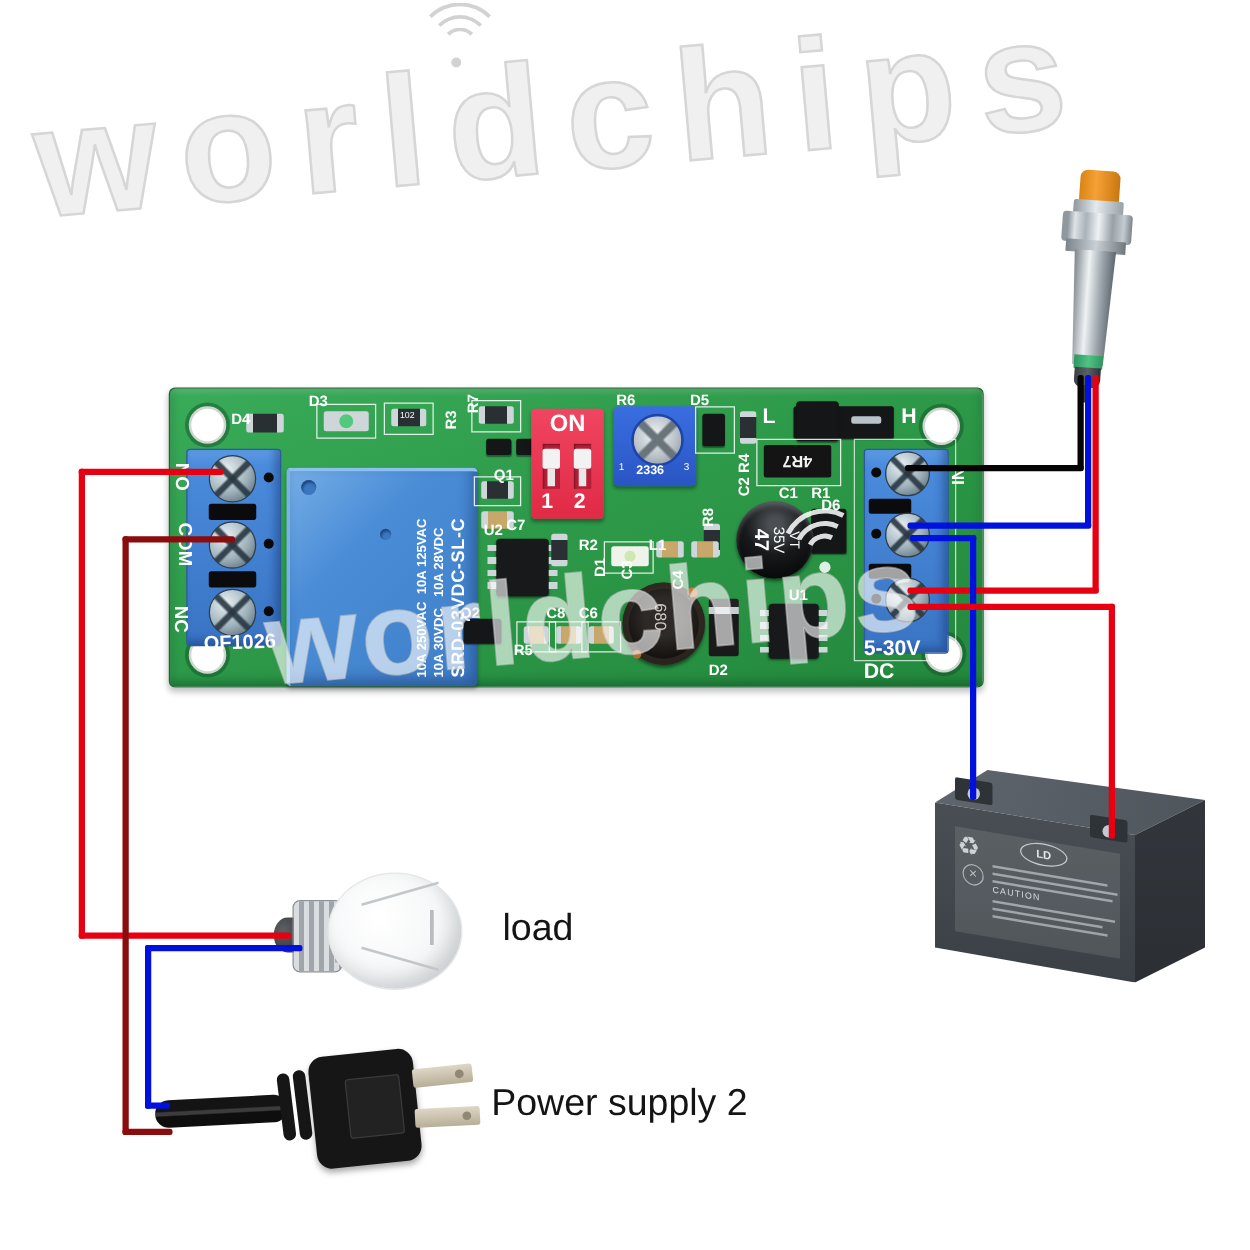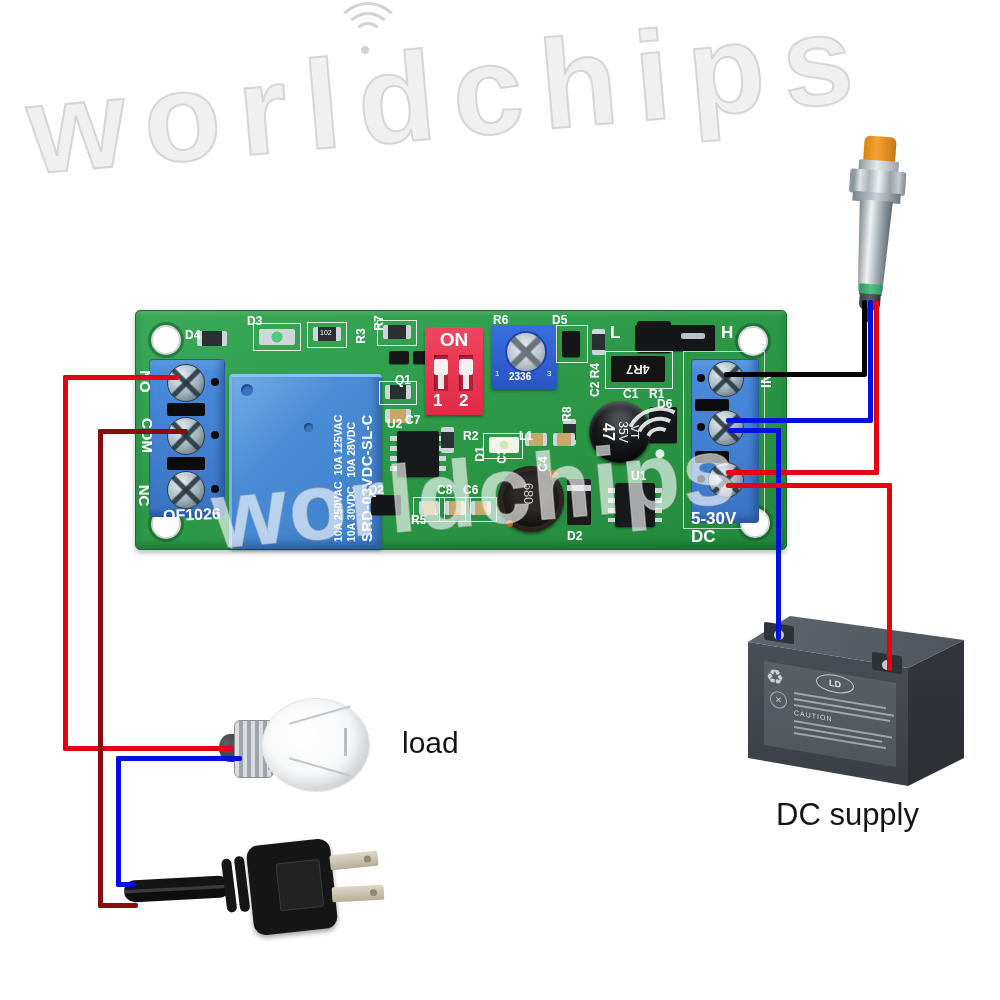--- a/index.html
+++ b/index.html
@@ -288,21 +288,20 @@
     </div>
     <div class="bbar" style="left:30px;top:26px;width:92px;"></div>
     <div class="bbar" style="left:30px;top:32px;width:100px;"></div>
     <div class="bbar" style="left:30px;top:38px;width:96px;"></div>
     <div style="position:absolute;left:30px;top:43px;font-size:7px;letter-spacing:1px;color:rgba(235,240,245,0.85);">CAUTION</div>
     <div class="bbar" style="left:30px;top:54px;width:98px;"></div>
     <div class="bbar" style="left:30px;top:60px;width:88px;"></div>
     <div class="bbar" style="left:30px;top:66px;width:92px;"></div>
   </div>
 </div>
-<div class="lbl" style="left:776px;top:797px;font-size:31px;">DC supply</div>
 
 <div class="dev" style="left:210px;top:690px;width:170px;height:110px;">
   <div style="position:absolute;left:9px;top:44px;width:22px;height:28px;
        background:radial-gradient(circle at 35% 35%,#5c6064,#2e3134);border-radius:50% 20% 20% 50%/50%;"></div>
   <div style="position:absolute;left:24px;top:30px;width:38px;height:56px;border-radius:6px;
        background:repeating-linear-gradient(90deg,#dadde0 0 4px,#9fa5ab 4px 8px);border:1px solid #8a9096;"></div>
   <div style="position:absolute;left:58px;top:36px;width:16px;height:44px;
        background:linear-gradient(180deg,#cdd0d4,#a9adb2);"></div>
   <div style="position:absolute;left:52px;top:8px;width:106px;height:92px;border-radius:50%;
        background:radial-gradient(circle at 38% 38%,#ffffff,#f6f7f8 55%,#e9ebec 80%,#dfe1e3);
@@ -328,20 +327,21 @@
   </div>
   <div style="position:absolute;left:212px;top:18px;width:48px;height:15px;border-radius:2px;transform:rotate(-6deg);
        background:linear-gradient(180deg,#ded7c6,#b7ae97);">
     <div style="position:absolute;left:34px;top:4px;width:7px;height:7px;border-radius:50%;background:#8f8875;"></div>
   </div>
   <div style="position:absolute;left:214px;top:51px;width:52px;height:15px;border-radius:2px;transform:rotate(-3deg);
        background:linear-gradient(180deg,#ded7c6,#b7ae97);">
     <div style="position:absolute;left:38px;top:4px;width:7px;height:7px;border-radius:50%;background:#8f8875;"></div>
   </div>
 </div>
+<div class="lbl" style="left:393px;top:866px;">Power supply 2</div>
 
 <div class="wire" style="left:63px;top:375px;width:116px;height:5px;background:#e60012;"></div>
 <div class="wire" style="left:63px;top:375px;width:5px;height:376px;background:#e60012;"></div>
 <div class="wire" style="left:63px;top:746px;width:170px;height:5px;background:#e60012;"></div>
 
 <div class="wire" style="left:98px;top:429px;width:90px;height:5px;background:#8b0c0c;"></div>
 <div class="wire" style="left:98px;top:429px;width:5px;height:479px;background:#8b0c0c;"></div>
 <div class="wire" style="left:98px;top:903px;width:40px;height:5px;background:#8b0c0c;"></div>
 
 <div class="wire" style="left:116px;top:756px;width:126px;height:5px;background:#0010dd;"></div>

